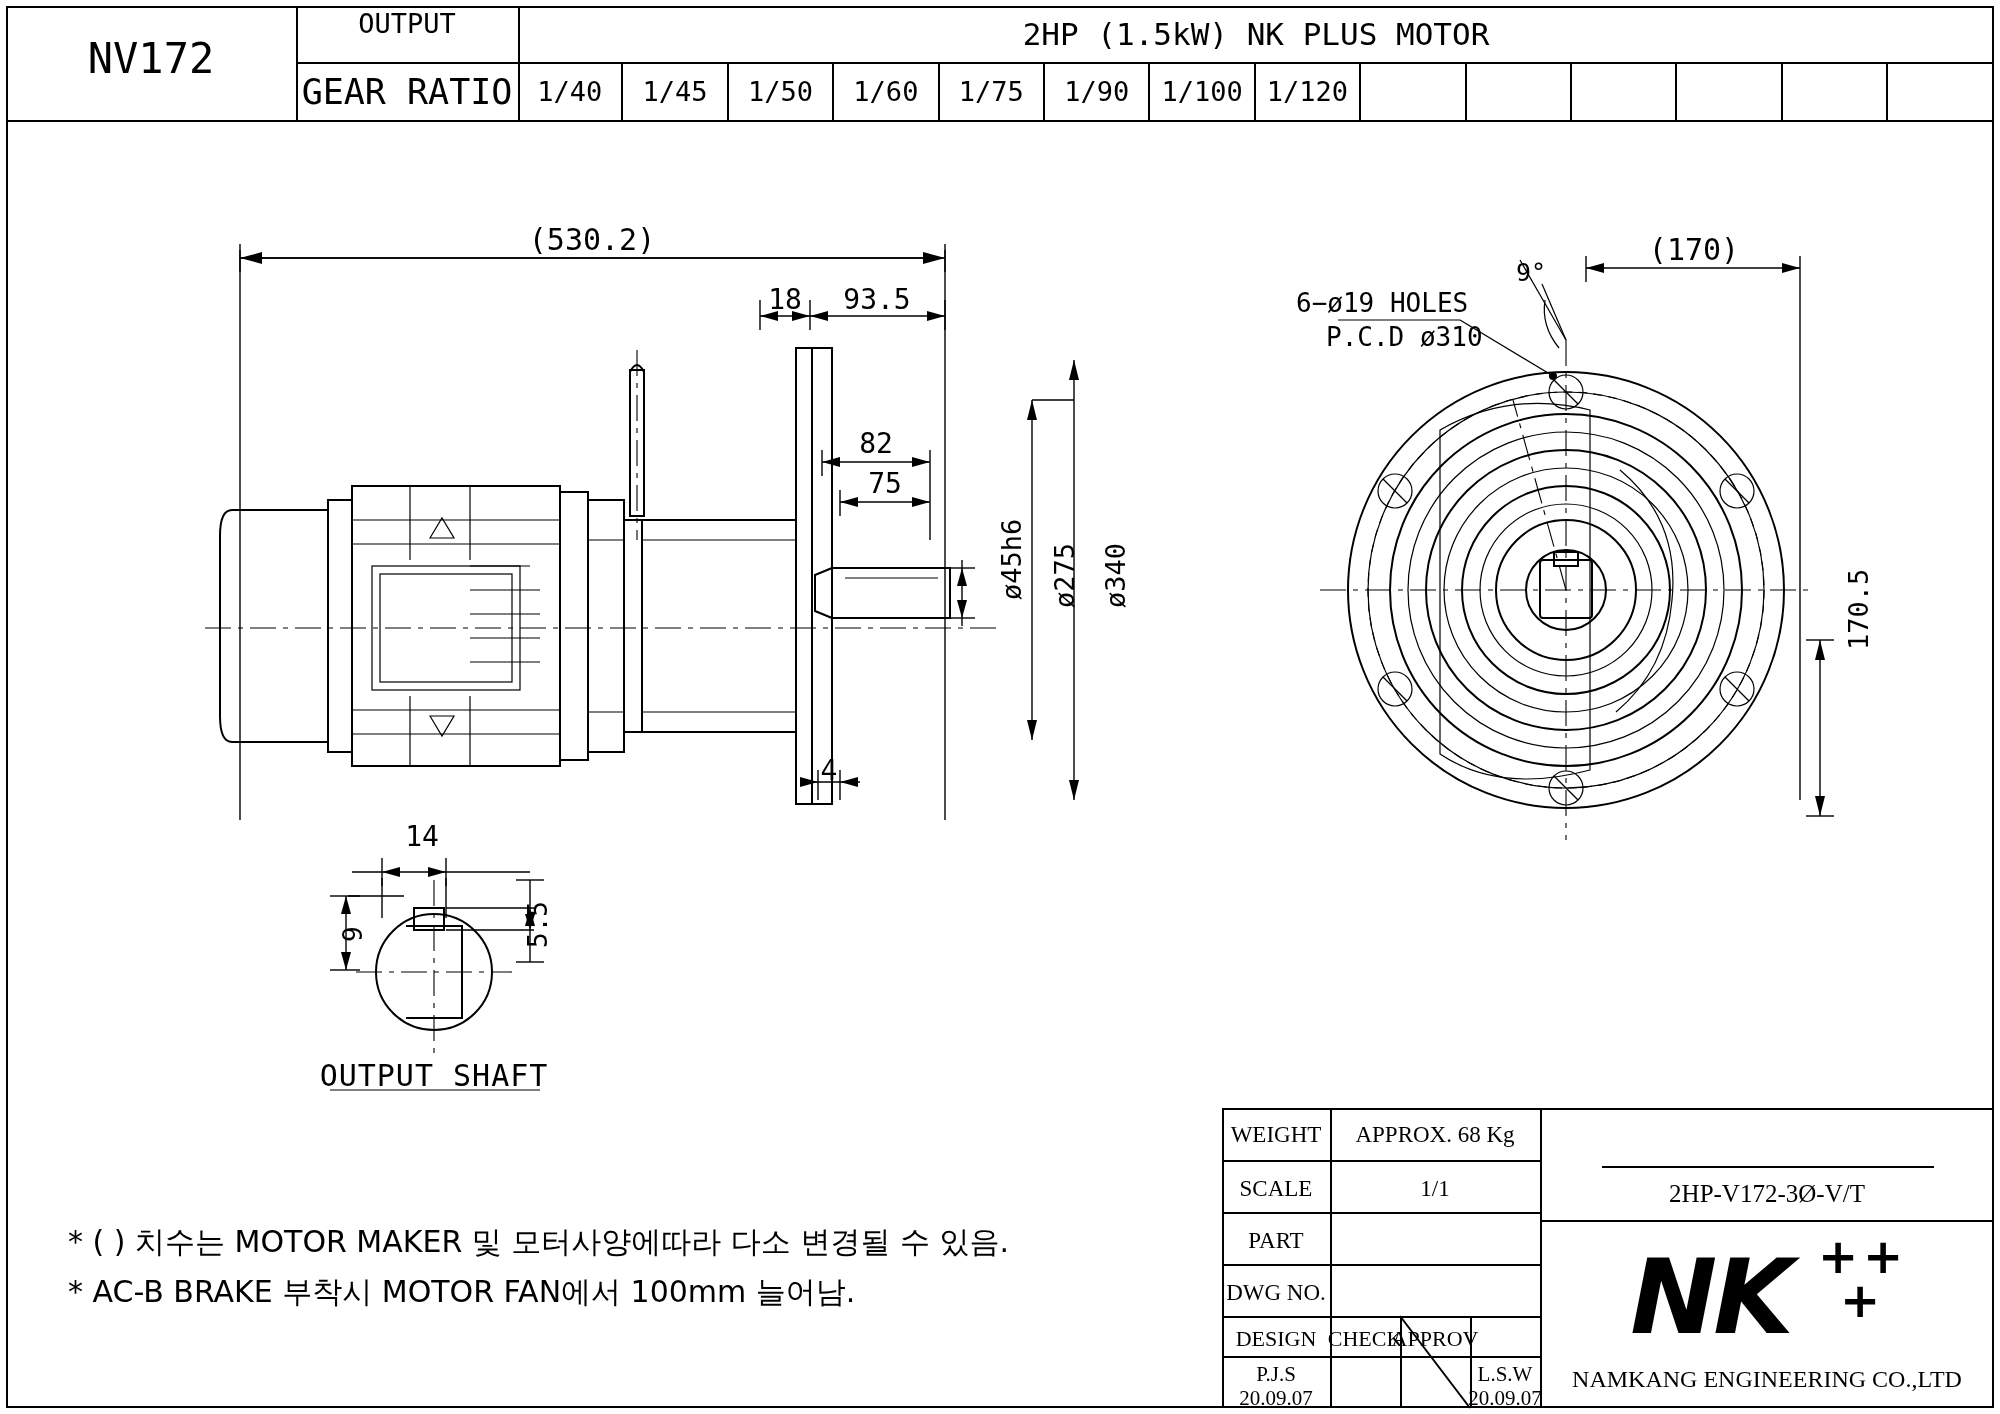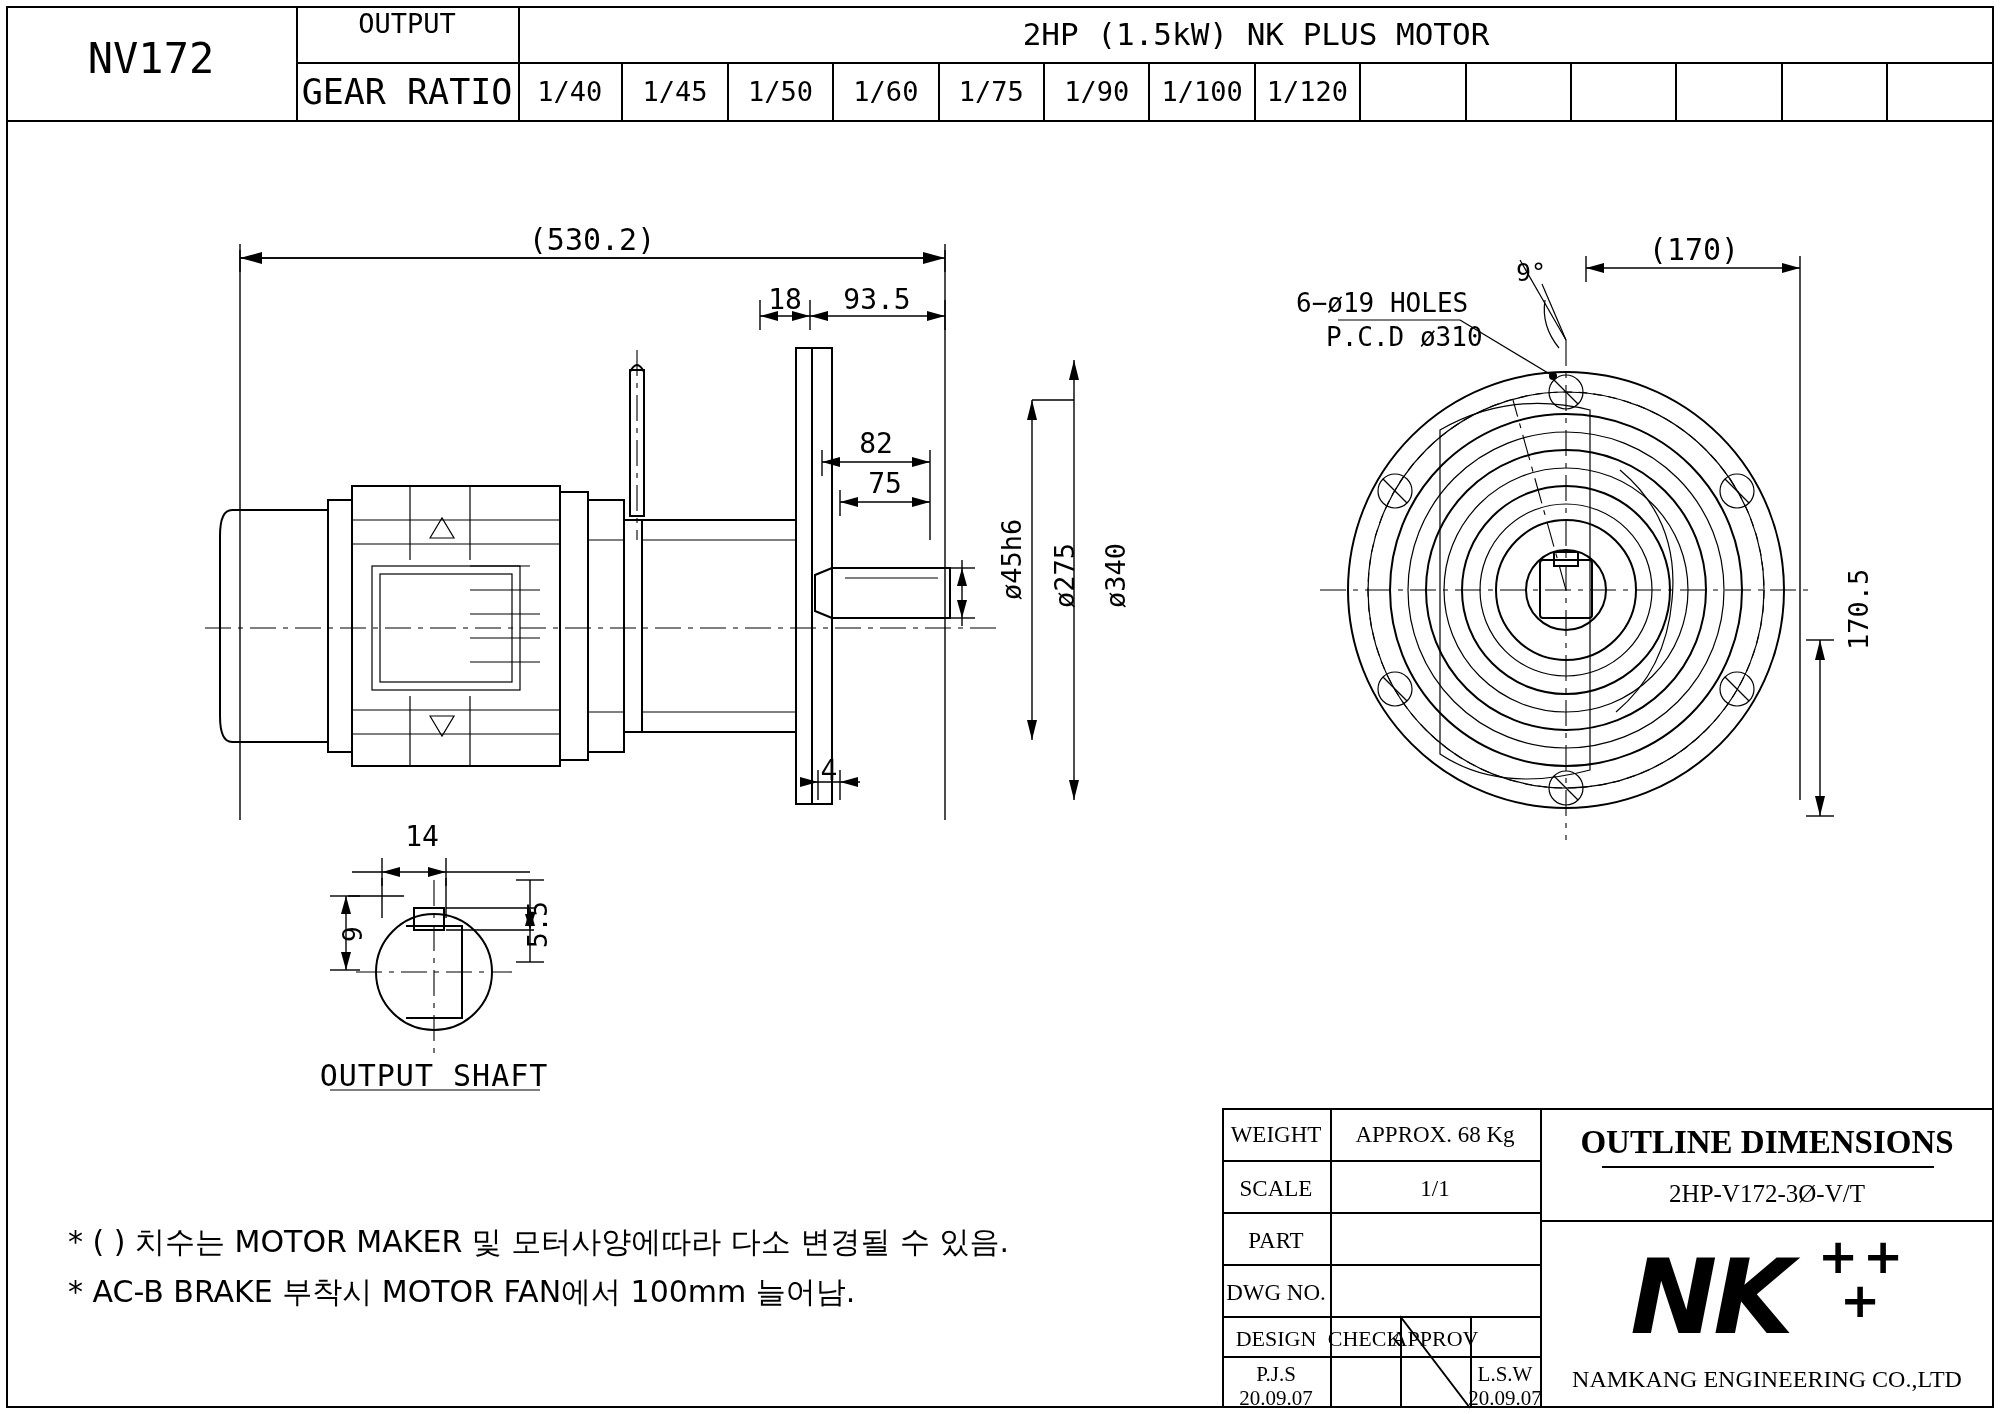--- a/index.html
+++ b/index.html
@@ -325,21 +325,20 @@
 
   <div class="txt" style="left:1276px;top:1362px;font-size:21px;transform:translateX(-50%);font-family:'Liberation Serif',serif;">P.J.S</div>
   <div class="txt" style="left:1276px;top:1386px;font-size:21px;transform:translateX(-50%);font-family:'Liberation Serif',serif;">20.09.07</div>
   <div class="txt" style="left:1505px;top:1362px;font-size:21px;transform:translateX(-50%);font-family:'Liberation Serif',serif;">L.S.W</div>
   <div class="txt" style="left:1505px;top:1386px;font-size:21px;transform:translateX(-50%);font-family:'Liberation Serif',serif;">20.09.07</div>
 
   <svg width="2000" height="1414" style="position:absolute;left:0;top:0;pointer-events:none;">
     <line x1="1400" y1="1316" x2="1470" y2="1408" stroke="#000" stroke-width="2"></line>
   </svg>
 
-  <div class="txt" style="left:1767px;top:1124px;font-size:33px;transform:translateX(-50%);font-family:'Liberation Serif',serif;font-weight:bold;">OUTLINE DIMENSIONS</div>
   <div class="ln hl" style="left:1602px;top:1166px;width:332px;height:2px;"></div>
   <div class="txt" style="left:1767px;top:1180px;font-size:25px;transform:translateX(-50%);font-family:'Liberation Serif',serif;">2HP-V172-3Ø-V/T</div>
 
   <div class="txt nkplus" style="left:1710px;top:1236px;font-size:104px;transform:translateX(-50%);letter-spacing:-4px;font-style:italic;">NK</div>
   <div class="txt nkplus" style="left:1838px;top:1228px;font-size:48px;transform:translateX(-50%);">+</div>
   <div class="txt nkplus" style="left:1883px;top:1228px;font-size:48px;transform:translateX(-50%);">+</div>
   <div class="txt nkplus" style="left:1860px;top:1272px;font-size:48px;transform:translateX(-50%);">+</div>
   <div class="txt" style="left:1767px;top:1366px;font-size:24px;transform:translateX(-50%);font-family:'Liberation Serif',serif;">NAMKANG ENGINEERING CO.,LTD</div>
 
 </div>

